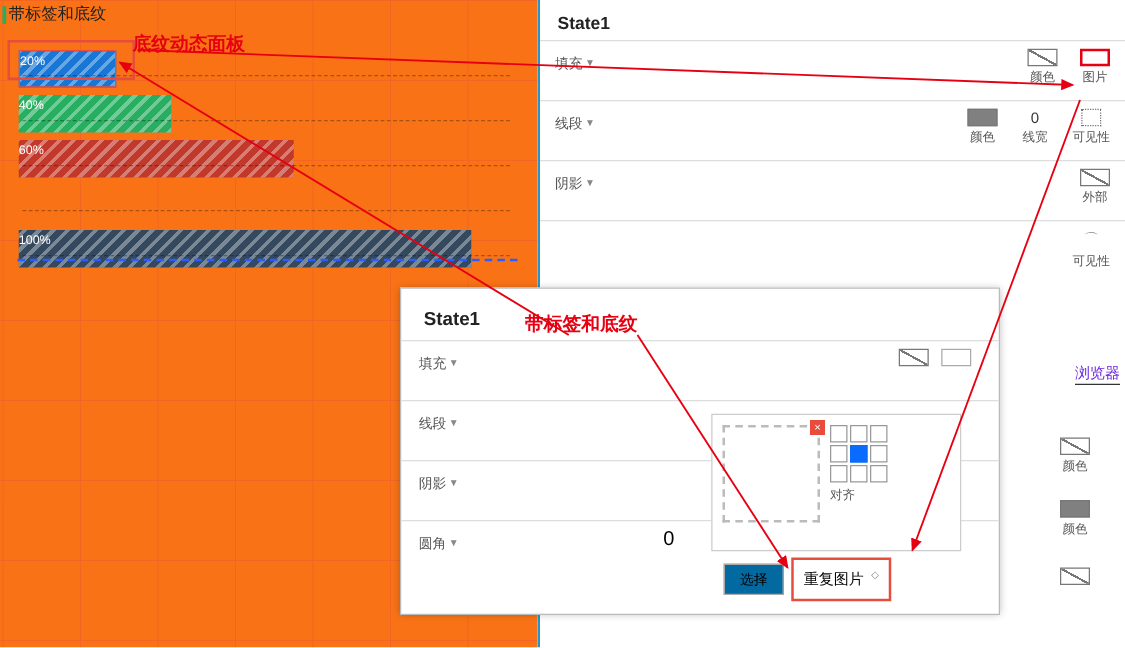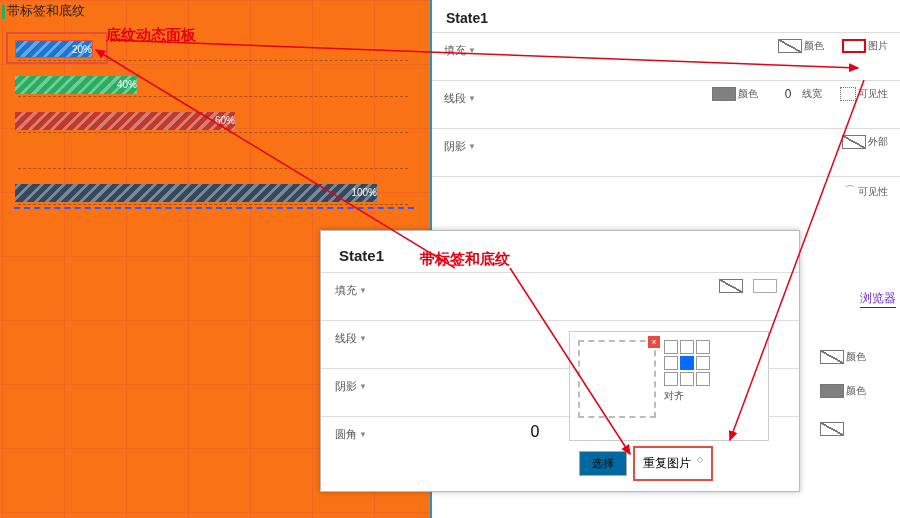--- a/index.html
+++ b/index.html
@@ -1,38 +1,38 @@
 <!DOCTYPE html>
 <html><head>
 <meta charset="utf-8">
 <style>
 *{box-sizing:border-box;margin:0;padding:0;font-family:"Microsoft YaHei",Arial,sans-serif}
 body{background:#fff;width:900px;height:518px;position:relative;overflow:hidden}
 .canvas{position:absolute;left:0;top:0;width:430px;height:518px;background:#f97316}
 .canvas::before{content:"";position:absolute;inset:0;background-image:linear-gradient(to right,#e74c3c 0,#e74c3c 1px,transparent 1px,transparent 100%),linear-gradient(to bottom,#e74c3c 0,#e74c3c 1px,transparent 1px,transparent 100%);background-size:62px 64px;background-position:2px 0;opacity:.35}
 .title-bar{position:absolute;left:2px;top:2px;font-size:13px;color:#222}
 .green-tick{display:inline-block;width:3px;height:14px;background:#27ae60;vertical-align:middle;margin-right:2px}
-.bar{position:absolute;height:18px;text-align:right;font-size:10px;color:#fff;line-height:18px}
+.bar{position:absolute;height:30px;text-align:left;font-size:10px;color:#fff;line-height:18px}
 .bar.hatched{background-image:repeating-linear-gradient(-45deg,rgba(255,255,255,.35) 0 3px,transparent 3px 8px)}
 .bar.b1{left:15px;top:40px;width:78px;background-color:#1976d2;border:1px solid #e74c3c}
 .bar.b2{left:15px;top:76px;width:122px;background-color:#27ae60}
 .bar.b3{left:15px;top:112px;width:220px;background-color:#c0392b}
 .bar.b4{left:15px;top:148px;width:300px;background-color:#f1c40f}
 .bar.b5{left:15px;top:184px;width:362px;background-color:#34495e}
 .ghost{position:absolute;left:18px;top:60px;width:390px;border-top:1px dashed #000;opacity:.3}
 .ghost.g2{top:96px}.ghost.g3{top:132px}.ghost.g4{top:168px}.ghost.g5{top:204px}
 .dashblue{position:absolute;left:14px;top:207px;width:400px;border-top:2px dashed #2a5cff}
 .b1-redbox{position:absolute;left:6px;top:32px;width:102px;height:32px;border:2px solid #e74c3c}
 .panel{position:absolute;right:0;top:0;width:470px;height:518px;background:#fff;border-left:2px solid #2098c7}
 .panel-sec{font-size:14px;font-weight:700;padding:10px 14px 6px;color:#222}
 .prow{display:flex;align-items:flex-start;border-top:1px solid #ddd;padding:6px 12px;min-height:48px}
 .prow-label{font-size:11px;color:#555;width:40px;display:flex;align-items:center;gap:2px;padding-top:4px}
 .caret{font-size:8px;color:#888}
 .prow-body{flex:1;display:flex;justify-content:flex-end;gap:18px}
-.opt{display:flex;flex-direction:row;align-items:center;gap:2px;font-size:10px;color:#555}
+.opt{display:flex;flex-direction:column;align-items:center;gap:2px;font-size:10px;color:#555}
 .swatch{width:24px;height:14px;border:1px solid #777;background:#808080}
 .swatch.diag{background:linear-gradient(to top right,transparent 46%,#777 46%,#777 54%,transparent 54%)}
 .swatch.img{background:#fff;border:1px solid #aaa}
 .swatch.num{border:none;font-size:12px;color:#333;background:none;width:auto;min-width:24px;text-align:center}
 .dots{width:16px;height:14px;border:1px dotted #777;background:none}
 .popup{position:absolute;left:320px;top:230px;width:480px;height:262px;background:#fff;box-shadow:0 0 6px rgba(0,0,0,.25);border:1px solid #bbb}
 .popup .panel-sec{padding:16px 18px 8px;font-size:15px}
 .popup .prow{padding-left:14px}
 .popup .prow-body{justify-content:flex-end;gap:10px;padding-right:10px}
 .subpanel{position:absolute;left:248px;top:100px;width:200px;height:110px;border:1px solid #ccc;background:#fff;padding:8px;display:flex;gap:8px}

